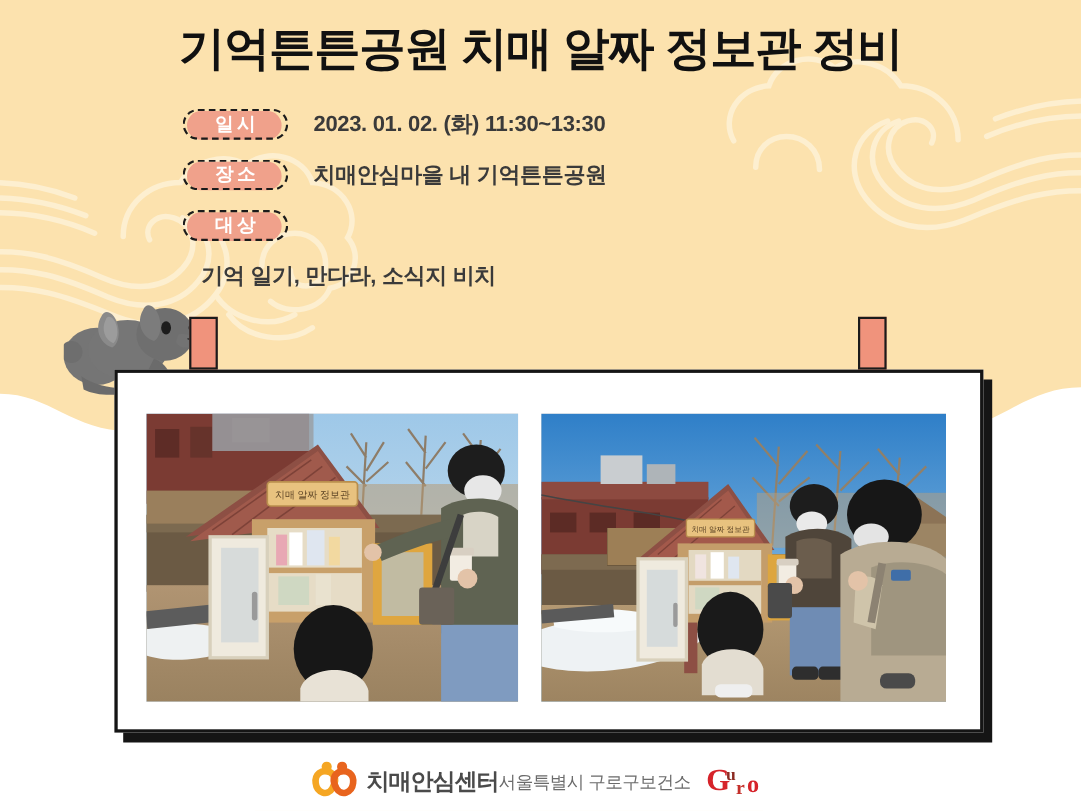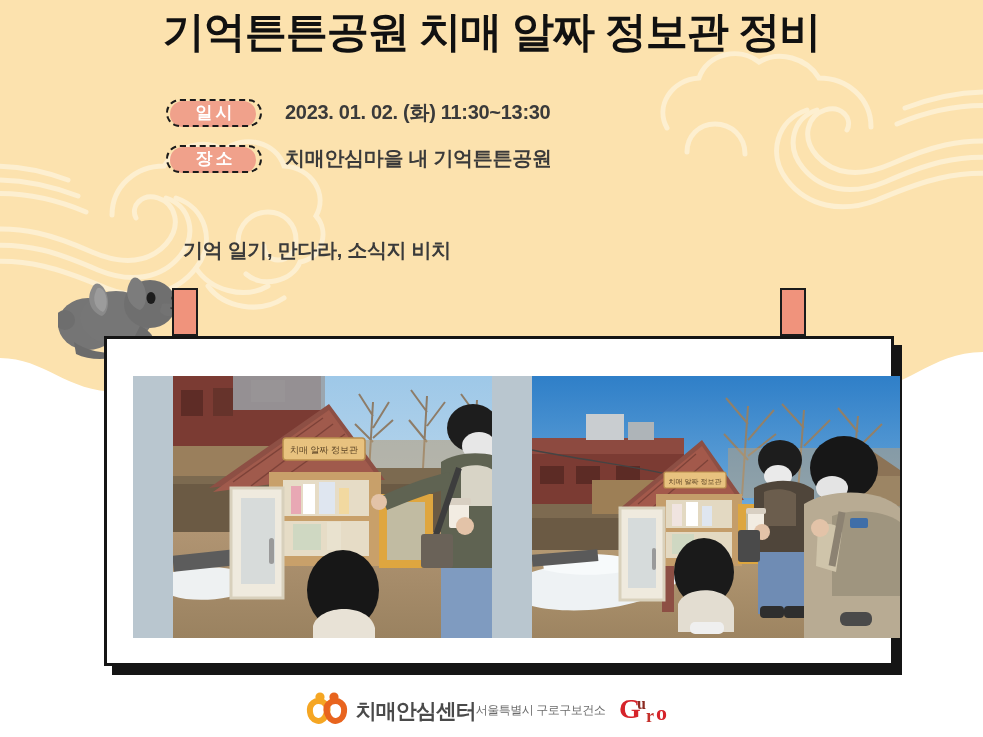--- a/index.html
+++ b/index.html
@@ -23,21 +23,21 @@
     width: 983px;
     height: 400px;
     overflow: hidden;
   }
   .cream-bg svg { display: block; }
 
   
   .title {
     position: absolute;
     left: 0;
-    top: 4px;
+    top: 16px;
     width: 983px;
     text-align: center;
     font-size: 42px;
     font-weight: bold;
     letter-spacing: -1px;
     color: #111111;
     white-space: nowrap;
   }
 
   
@@ -132,21 +132,20 @@
     box-sizing: border-box;
   }
   .tape-left  { left: 172px; top: 288px; }
   .tape-right { left: 780px; top: 288px; }
 
   
   .photo {
     position: absolute;
     overflow: hidden;
     background: #b9c6cf;
-    padding-left: 40px;
   }
   .photo-left  { left: 133px; top: 376px; width: 338px; height: 262px; }
   .photo-right { left: 492px; top: 376px; width: 368px; height: 262px; }
   .photo svg { display: block; width: 100%; height: 100%; }
 
   
   .footer {
     position: absolute;
     left: 0;
     top: 690px;
@@ -158,21 +157,21 @@
   }
   .logo-mark { width: 42px; height: 40px; flex: 0 0 auto; }
   .logo-text { display: flex; flex-direction: row; line-height: 1; }
   .logo-title {
     font-size: 21px;
     font-weight: bold;
     color: #4a4a4a;
     letter-spacing: -1px;
   }
   .logo-sub {
-    font-size: 12px;
+    font-size: 16px;
     color: #6b6b6b;
     letter-spacing: -0.5px;
     margin-top: 4px;
   }
   .guro { width: 58px; height: 36px; flex: 0 0 auto; margin-left: 6px; }
 </style>
 </head>
 <body>
 
 <div id="poster">
@@ -238,20 +237,25 @@
     <div class="info-row">
       <div class="pill">
         <div class="pill-fill"></div>
         <div class="pill-dash"></div>
         <div class="pill-label">장소</div>
       </div>
       <div class="info-value">치매안심마을 내 기억튼튼공원</div>
     </div>
 
     <div class="info-row">
+      <div class="pill">
+        <div class="pill-fill"></div>
+        <div class="pill-dash"></div>
+        <div class="pill-label">대상</div>
+      </div>
     </div>
 
     <div class="info-row">
       <div class="info-value">기억 일기, 만다라, 소식지 비치</div>
     </div>
 
   </div>
 
   <div class="rabbit">
     <svg viewBox="0 0 130 100" xmlns="http://www.w3.org/2000/svg">

